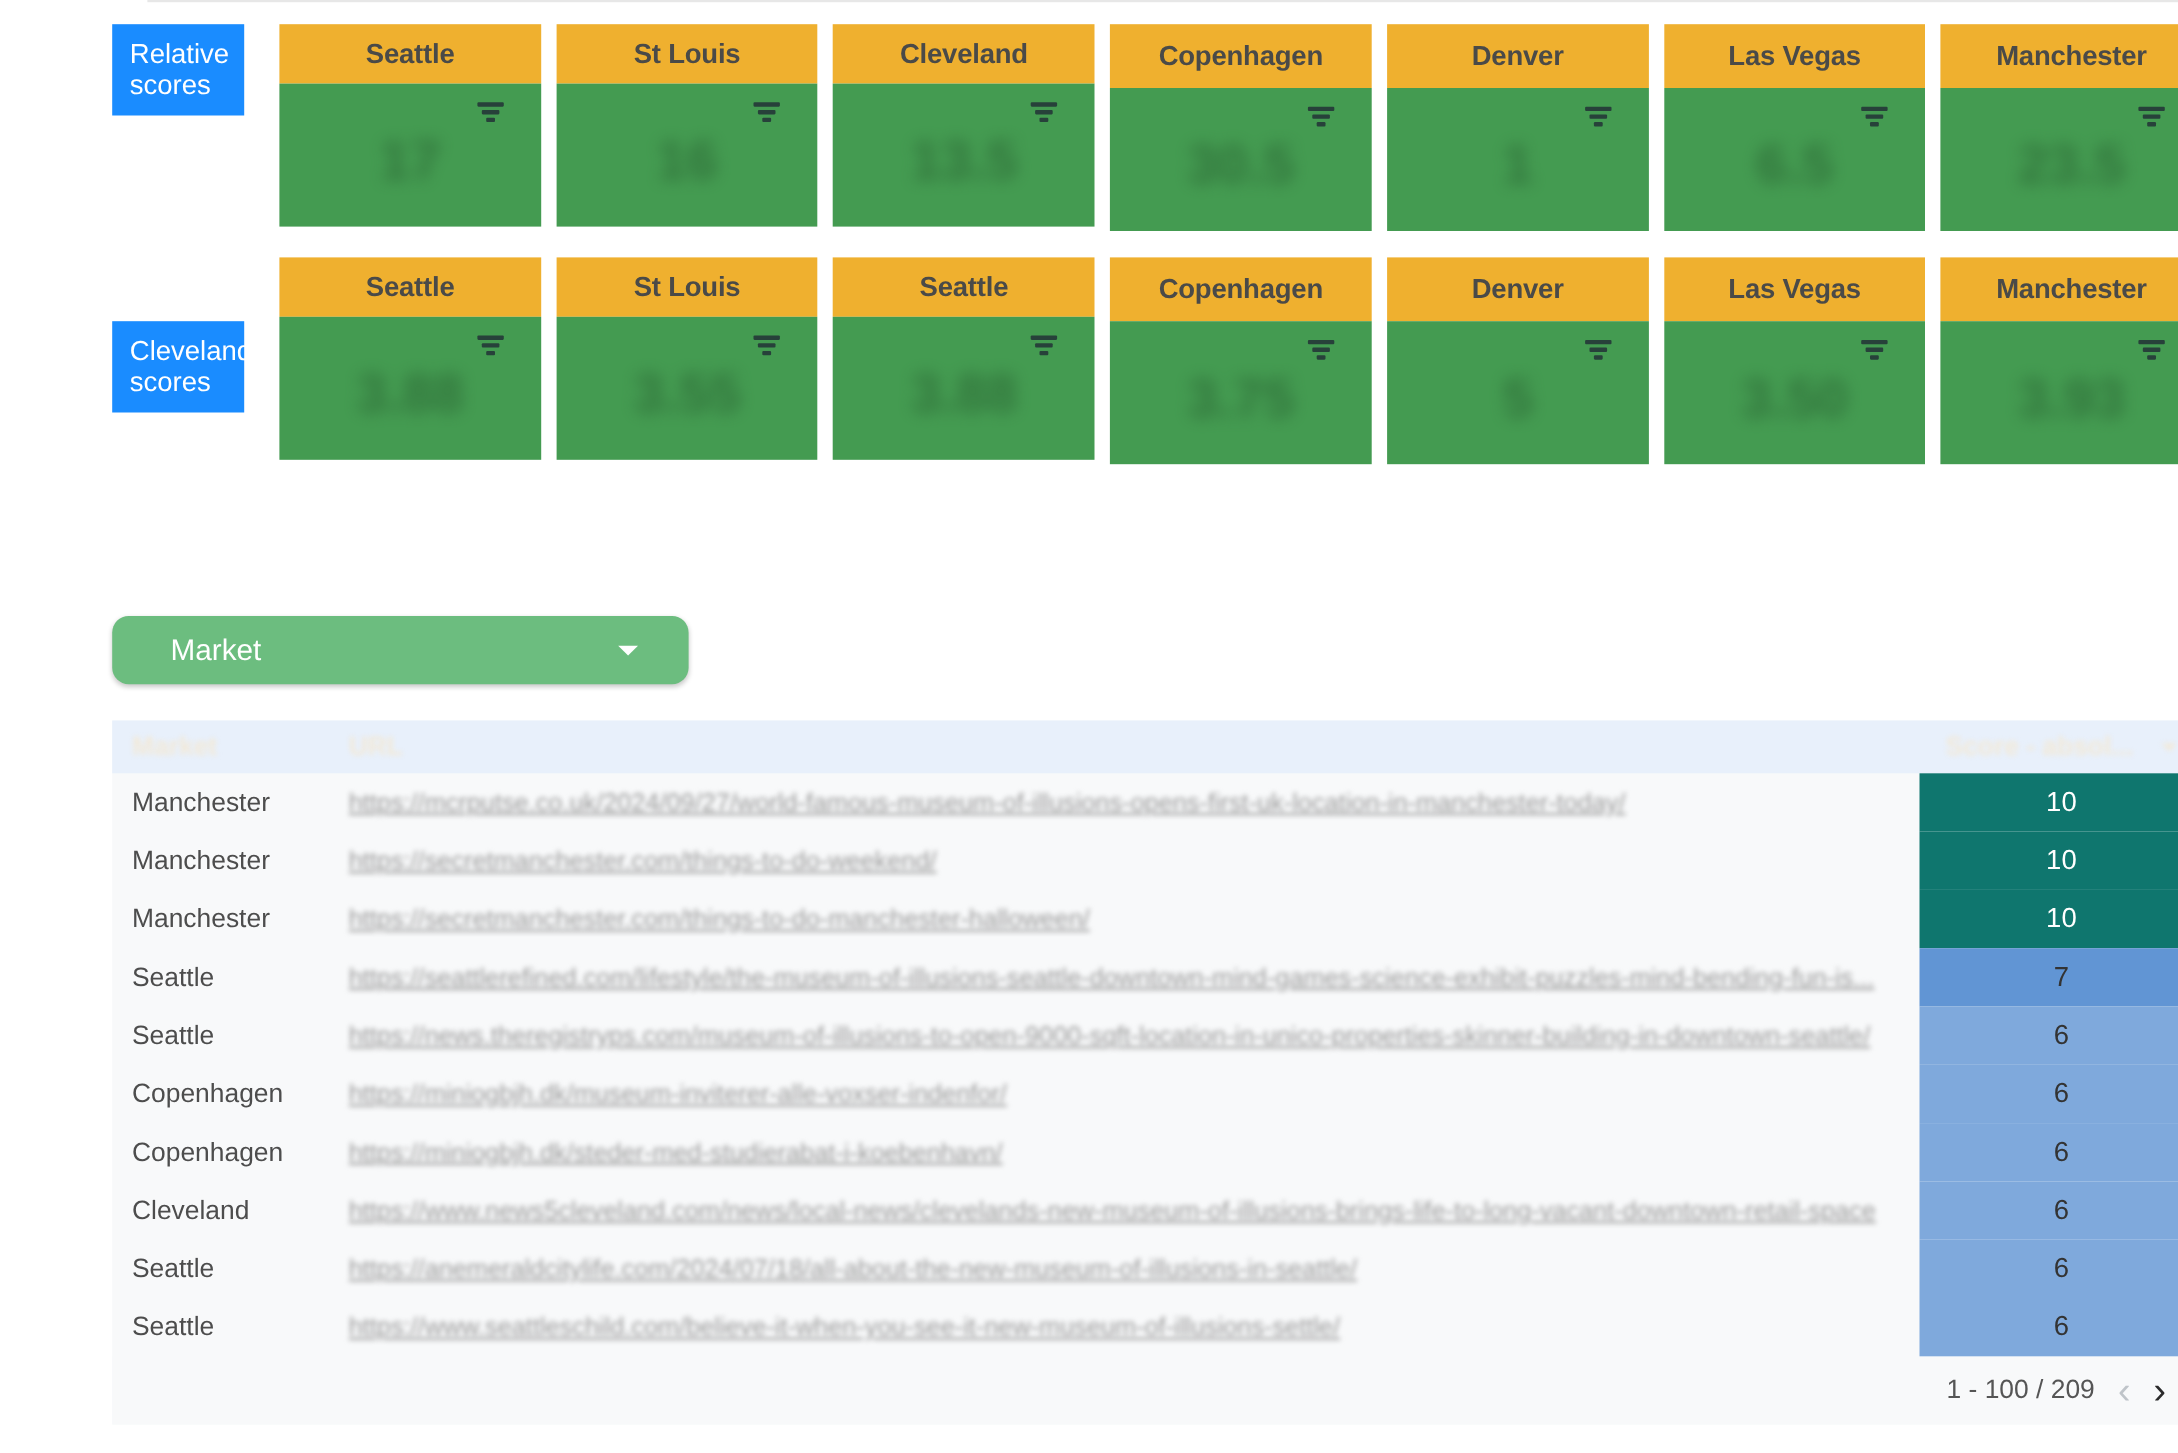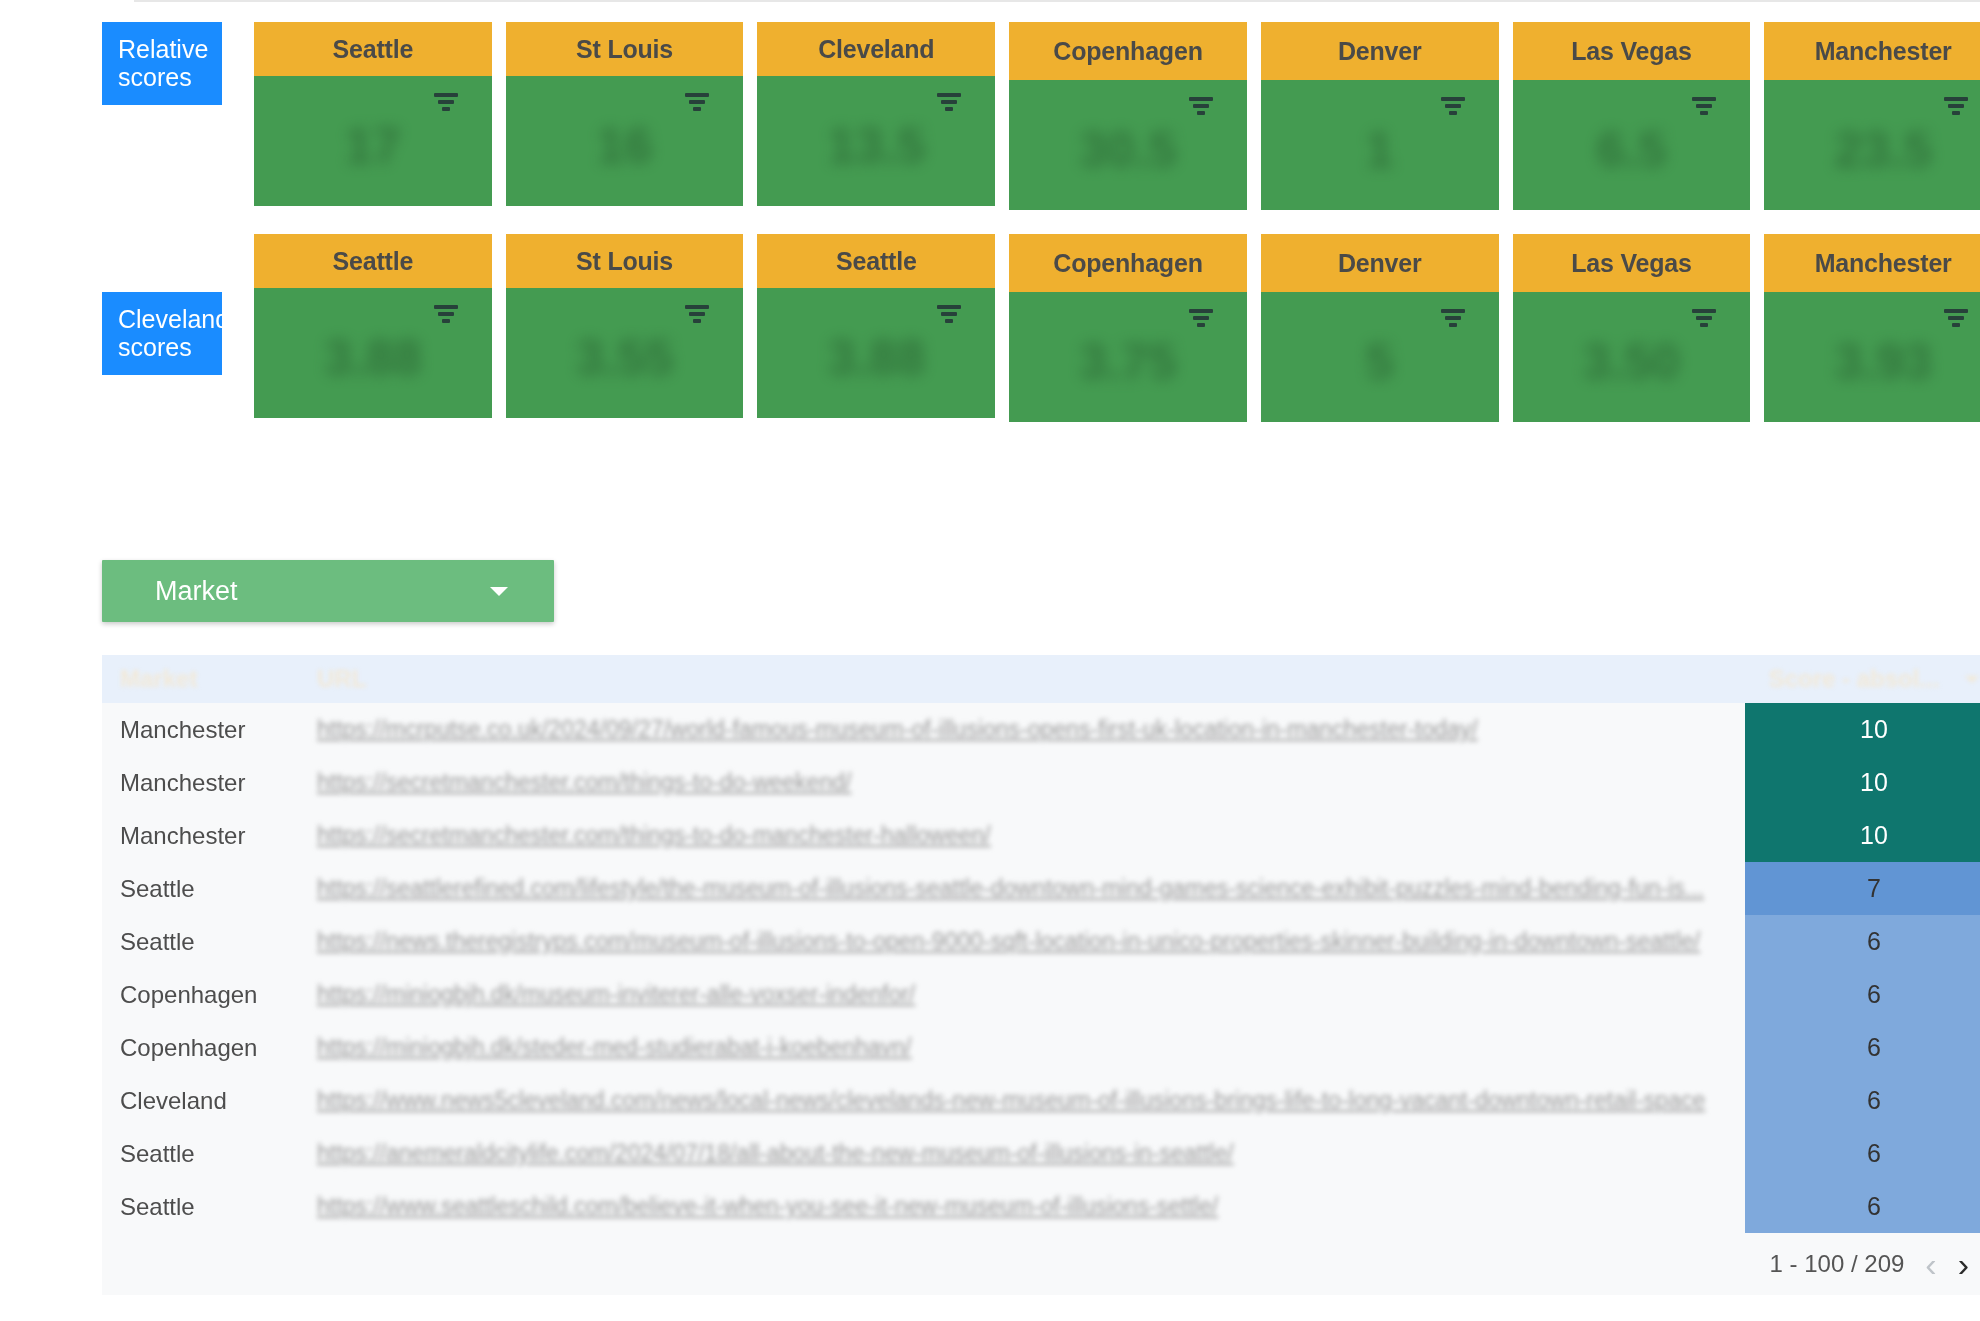--- a/index.html
+++ b/index.html
@@ -101,24 +101,24 @@
   .filter-ico i:nth-child(2) { width: 16px; }
   .filter-ico i:nth-child(3) { width: 8px; }
 
   .gap-rows { height: 24px; }
 
   
   .dropdown {
     position: absolute;
     left: 58px;
     top: 560px;
-    width: 452px;
+    width: 524px;
     height: 62px;
     background: #6cbd7f;
-    border-radius: 1px;
+    border-radius: 15px;
     box-shadow: 0 2px 5px rgba(0,0,0,.22);
     display: flex;
     align-items: center;
   }
   .dropdown-label {
     color: #ffffff;
     font-size: 27px;
     margin-left: 53px;
     flex: 1 1 auto;
   }

